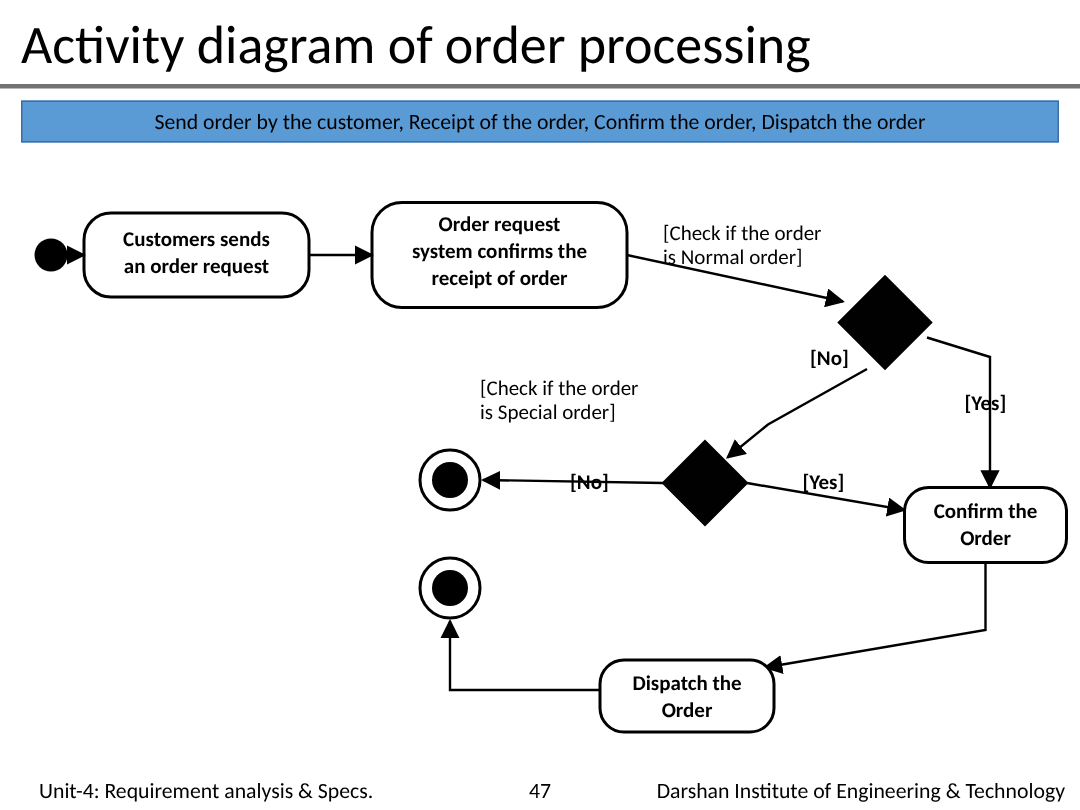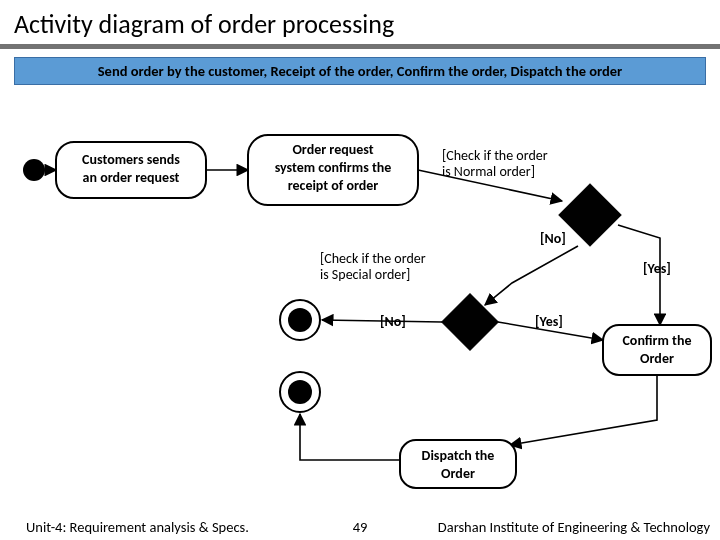--- a/index.html
+++ b/index.html
@@ -1,18 +1,18 @@
 <!DOCTYPE html>
 <html><head>
 <meta charset="utf-8">
 <style>
   body{margin:0;font-family:Calibri,Arial,sans-serif;background:#fff;color:#000}
   .slide{position:relative;width:720px;height:540px}
-  .title{font-size:26px;padding:8px 14px 4px;border-bottom:5px solid #737373}
-  .banner{margin:8px 14px 0;border:1px solid #3a6ea5;background:#5b9bd5;font-weight:bold;font-size:14.5px;padding:4px 6px;text-align:center}
+  .title{font-size:36px;padding:8px 14px 4px;border-bottom:3px solid #737373}
+  .banner{margin:8px 14px 0;border:1px solid #3a6ea5;background:#5b9bd5;font-weight:normal;font-size:14.5px;padding:4px 6px;text-align:center}
   svg{position:absolute;left:0;top:0}
   .footer{position:absolute;left:0;bottom:4px;width:720px;font-size:14.5px}
   .footer .l{position:absolute;left:26px;bottom:0}
   .footer .c{position:absolute;left:0;width:720px;text-align:center;bottom:0}
   .footer .r{position:absolute;right:10px;bottom:0}
   .node rect{fill:#fff;stroke:#000;stroke-width:2}
   .guard,.lab{font-size:14px;font-family:Calibri,Arial,sans-serif}
 </style>
 </head>
 <body>
@@ -90,16 +90,16 @@
 
     <g>
       <circle cx="300" cy="392" r="20" fill="#fff" stroke="#000" stroke-width="2"></circle>
       <circle cx="300" cy="392" r="12" fill="#000"></circle>
     </g>
     <path d="M400 460 L300 460 L300 414" fill="none" stroke="#000" stroke-width="1.6" marker-end="url(#ah)"></path>
   </svg>
 
   <div class="footer">
     <div class="l">Unit-4: Requirement analysis &amp; Specs.</div>
-    <div class="c">49</div>
+    <div class="c">47</div>
     <div class="r">Darshan Institute of Engineering &amp; Technology</div>
   </div>
 </div>
 
 </body></html>

